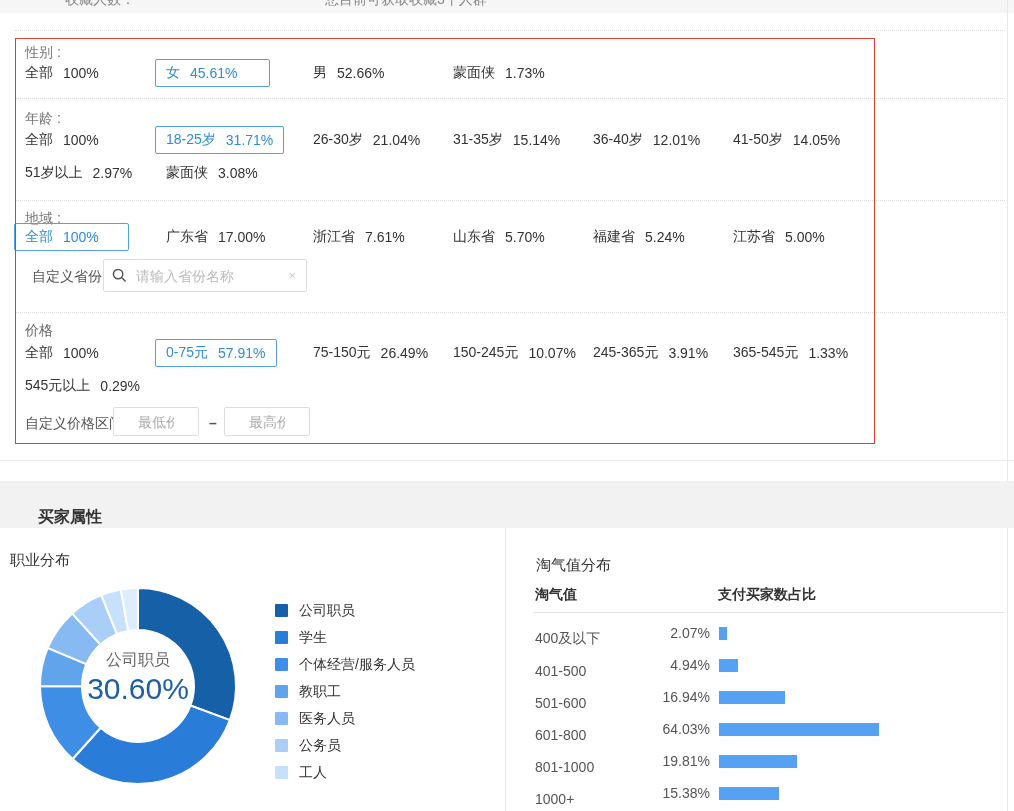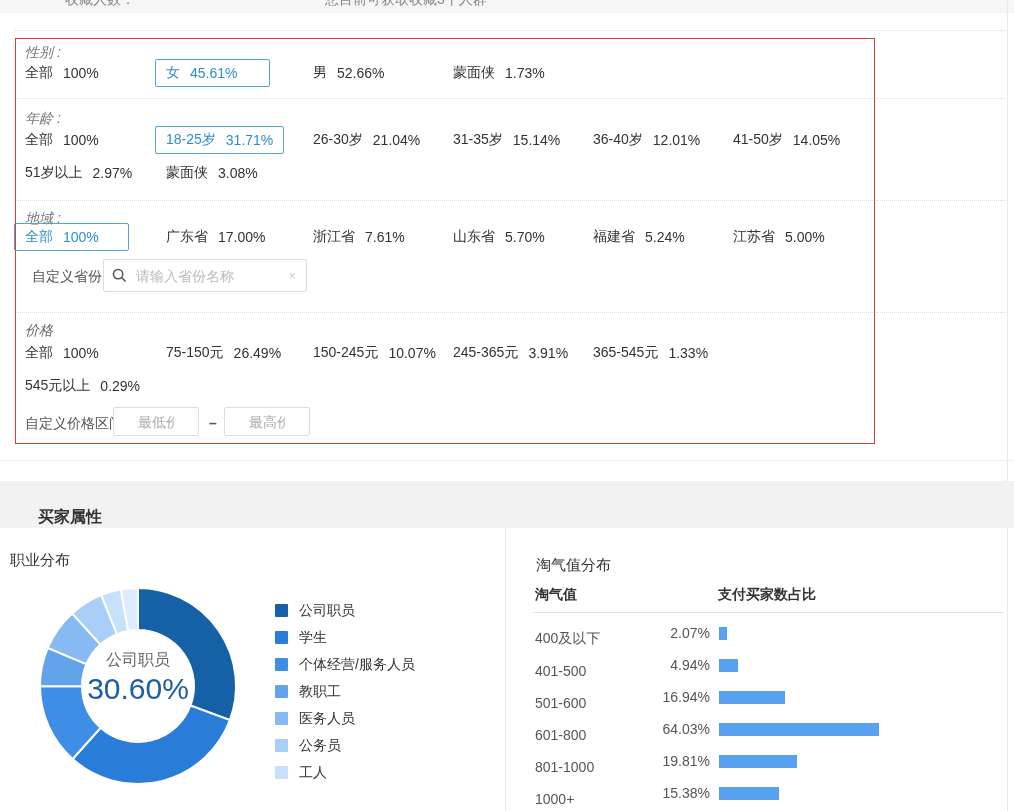--- a/index.html
+++ b/index.html
@@ -7,21 +7,21 @@
     width:1014px;height:811px;position:relative;overflow:hidden;background:#fff;
     font-family:"Liberation Sans","DejaVu Sans",sans-serif;font-size:14px;color:#333;
   }
   
   .topstrip{position:absolute;left:0;top:0;width:1014px;height:13px;background:#f6f6f6;overflow:hidden;}
   .topstrip span{position:absolute;top:-9px;font-size:14px;color:#888;white-space:nowrap;}
   .topstrip .t1{left:65px;} .topstrip .t2{left:325px;}
   .pageborder{position:absolute;top:0;left:1007px;width:1px;height:811px;background:#e9e9e9;}
   .dotline{position:absolute;left:15px;width:990px;height:0;border-top:1px dotted #dcdcdc;}
   .redbox{position:absolute;left:15px;top:38px;width:858px;height:404px;border:1px solid #d4403a;pointer-events:none;}
-  .flabel{position:absolute;left:25px;font-size:14px;color:#777;font-style:italic;}
+  .flabel{position:absolute;left:25px;font-size:14px;color:#777;}
   .flines{position:absolute;left:25px;}
   .fline{height:33px;display:grid;grid-template-columns:141px 147px 140px 140px 140px auto;align-items:start;}
   .chip{display:inline-flex;gap:10px;align-items:center;white-space:nowrap;color:#333;cursor:pointer;}
   .chip .cpct{color:#333;}
   .chip.sel{border:1px solid #54a2dc;border-radius:2px;padding:4px 10px;margin:-6px 0 0 -11px;min-width:93px;}
   .chip.sel .cname,.chip.sel .cpct{color:#2f8dd1;}
   .custlabel{position:absolute;font-size:14px;color:#555;}
   .searchbox{position:absolute;left:103px;top:259px;width:204px;height:33px;border:1px solid #ddd;border-radius:2px;background:#fff;display:flex;align-items:center;padding:0 8px;box-sizing:border-box;}
   .searchbox input{border:none;outline:none;flex:1;font-size:14px;color:#333;margin-left:7px;font-family:inherit;min-width:0;}
   .searchbox input::placeholder{color:#bbb;}
@@ -163,20 +163,24 @@
   <span class="clearx">×</span>
 </div>
 
 <div class="flabel" style="top:322px;color:#666">价格</div>
 <div class="flines" style="top:344px">
     <div class="fline">
       <div><span class="chip">
           <span class="cname">全部</span>
           <span class="cpct">100%</span>
         </span></div>
+      <div><span class="chip sel">
+          <span class="cname">0-75元</span>
+          <span class="cpct">57.91%</span>
+        </span></div>
       <div><span class="chip">
           <span class="cname">75-150元</span>
           <span class="cpct">26.49%</span>
         </span></div>
       <div><span class="chip">
           <span class="cname">150-245元</span>
           <span class="cpct">10.07%</span>
         </span></div>
       <div><span class="chip">
           <span class="cname">245-365元</span>

